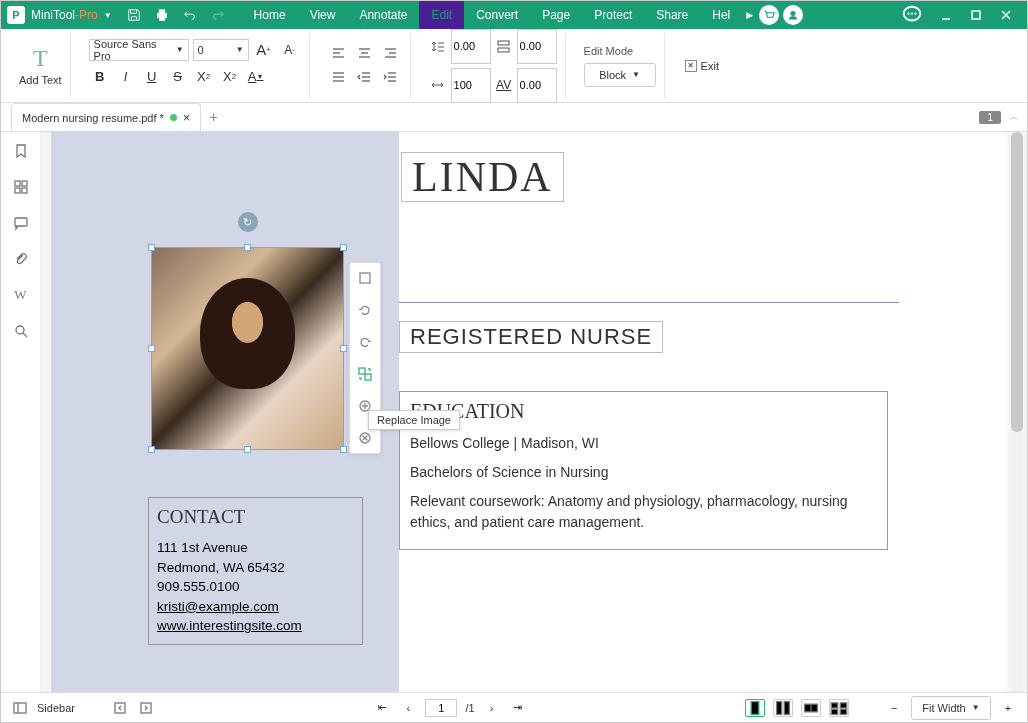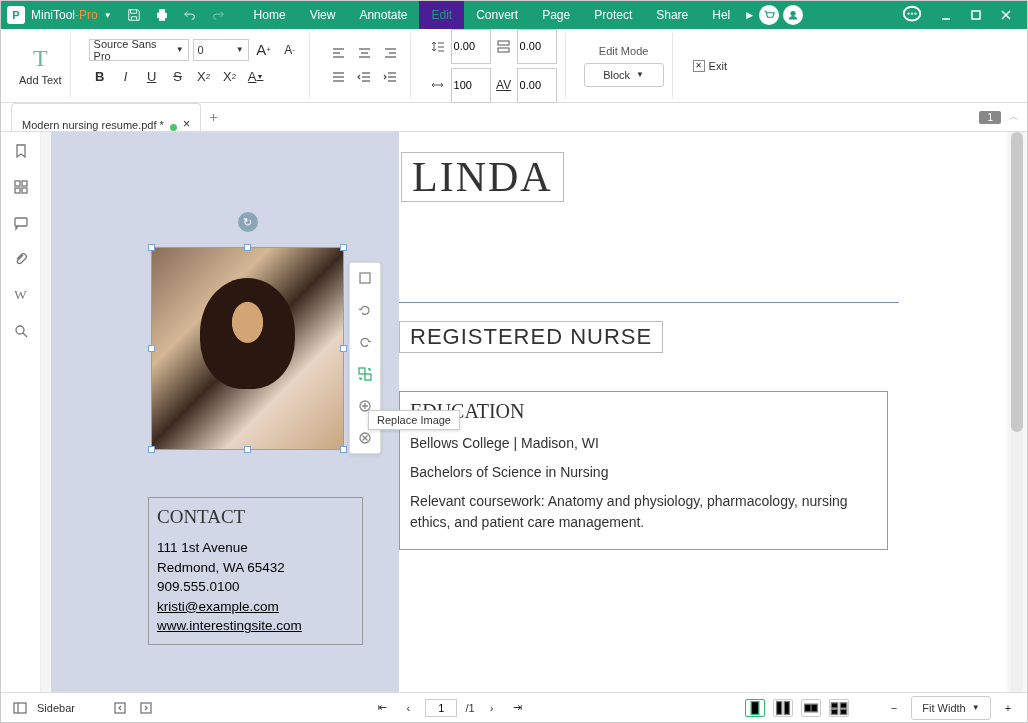--- a/index.html
+++ b/index.html
@@ -38,28 +38,28 @@
 .ib.ital{font-style:italic}
 .ib.ul{text-decoration:underline}
 .ib.strike{text-decoration:line-through}
 .ib sup{font-size:8px}
 .ib sub{font-size:8px}
 .fonta{color:#333;text-decoration:underline}
 .aligngrid{display:grid;grid-template-columns:repeat(3,22px);gap:4px}
 .numrow{display:flex;align-items:center;gap:4px;margin:2px 0}
 .numrow .nlbl{width:18px;height:18px;display:flex;align-items:center;justify-content:center}
 .numrow .ninp{width:40px;height:35px;border:1px solid #ccc;font-size:11px;padding:4px 2px;text-align:left}
-.editmode{text-align:center}
+.editmode{text-align:left}
 .editmode .emlbl{font-size:11px;color:#555;margin-bottom:6px}
-.blocksel{width:80px;height:24px;border:1px solid #ccc;border-radius:3px;display:flex;align-items:center;justify-content:center;font-size:11px;cursor:pointer}
+.blocksel{width:72px;height:24px;border:1px solid #ccc;border-radius:3px;display:flex;align-items:center;justify-content:center;font-size:11px;cursor:pointer}
 .blocksel .dd{margin-left:6px;font-size:8px}
 .exitbtn{display:flex;align-items:center;gap:4px;cursor:pointer;font-size:11px;margin-left:2px}
 .exitbtn .ebox{width:12px;height:12px;border:1px solid #888;display:flex;align-items:center;justify-content:center;font-size:8px}
 .tabbar{height:29px;border-bottom:1px solid #ddd;display:flex;align-items:center;padding-left:10px;position:relative}
-.tab{height:28px;border:1px solid #ddd;border-bottom:none;border-radius:4px 4px 0 0;display:flex;align-items:flex-end;padding:0 10px;background:#fff;font-size:11px;gap:6px}
+.tab{height:28px;border:1px solid #ddd;border-bottom:none;border-radius:4px 4px 0 0;display:flex;align-items:center;padding:0 10px;background:#fff;font-size:11px;gap:6px}
 .tab .dot{width:7px;height:7px;border-radius:50%;background:#4ac76e}
 .tab .close{font-size:13px;cursor:pointer}
 .tabbar .plus{margin-left:8px;font-size:14px;color:#888;cursor:pointer}
 .tabbar .pageno{margin-left:auto;margin-right:8px;background:#888;color:#fff;font-size:10px;padding:1px 8px;border-radius:2px}
 .tabbar .chev2{font-size:10px;color:#888;margin-right:8px;cursor:pointer}
 .workarea{display:flex;height:560px;position:relative}
 .sidetools{width:40px;border-right:1px solid #eee;display:flex;flex-direction:column;align-items:center;padding-top:10px;gap:18px}
 .sidetools .st{width:18px;height:18px;cursor:pointer;display:flex;align-items:center;justify-content:center}
 .sidetools .st svg{width:16px;height:16px;fill:none;stroke:#777;stroke-width:1.3}
 .canvas{flex:1;background:#f5f5f5;position:relative;overflow:hidden}

